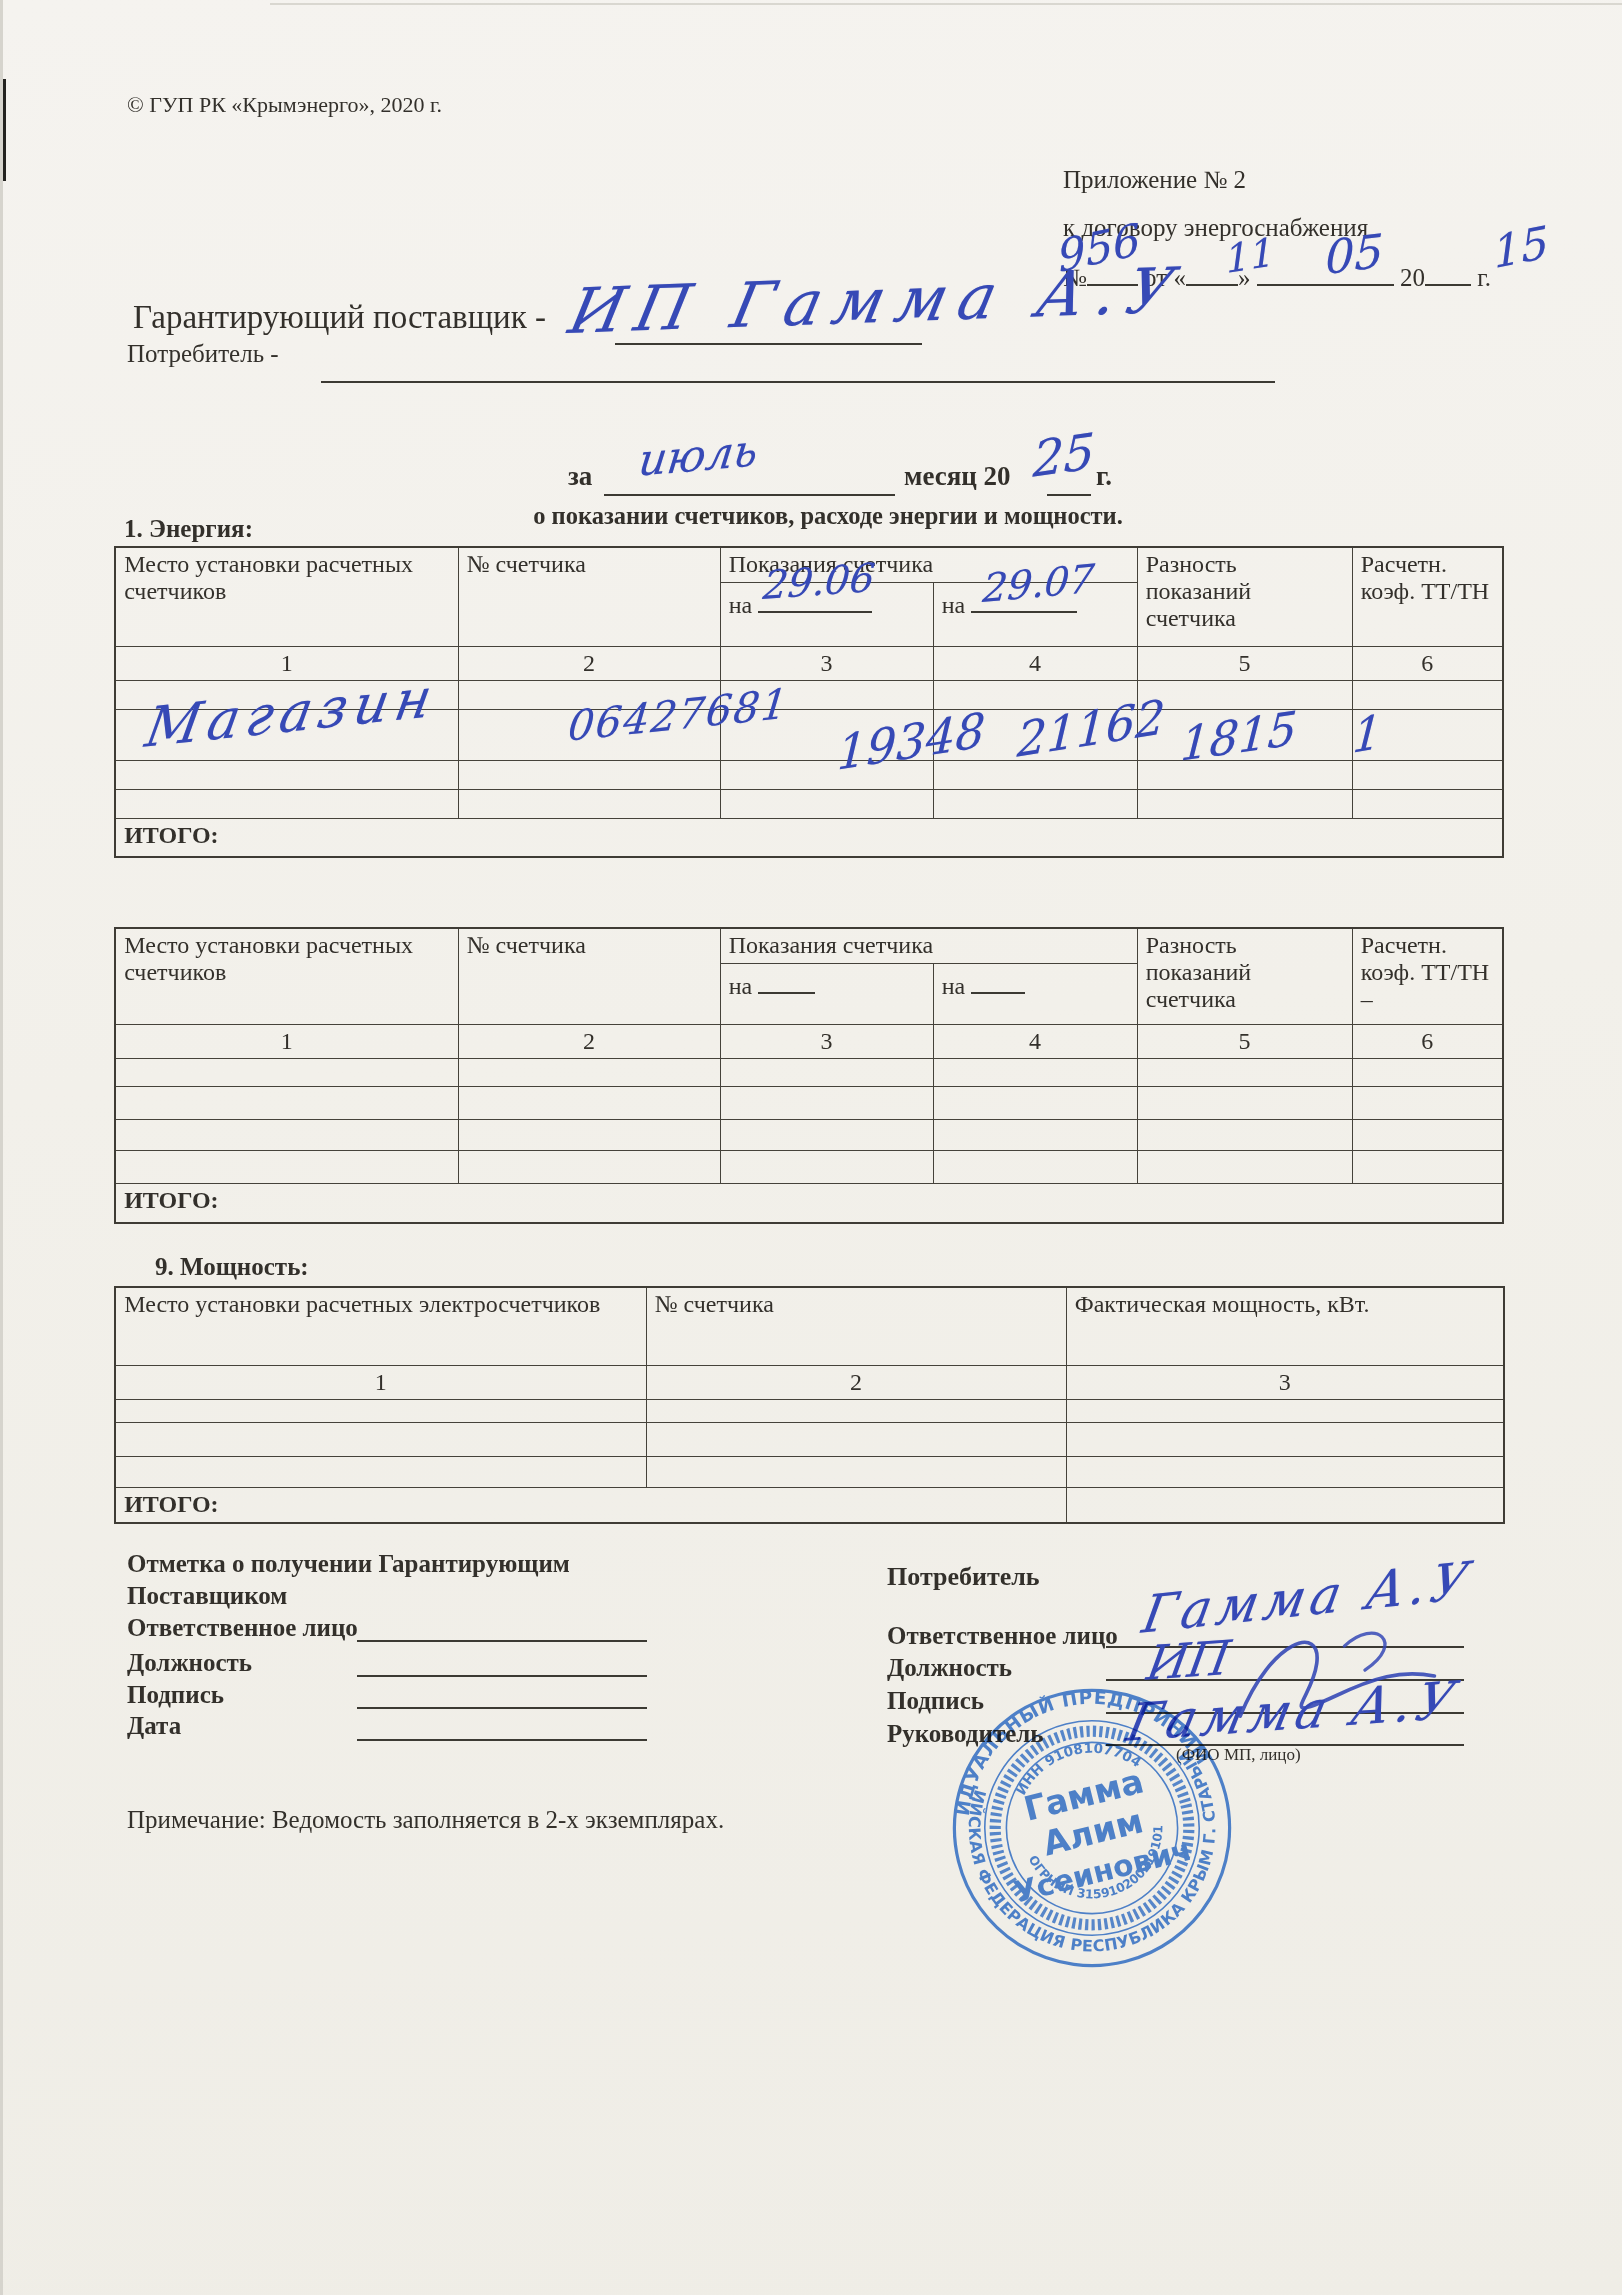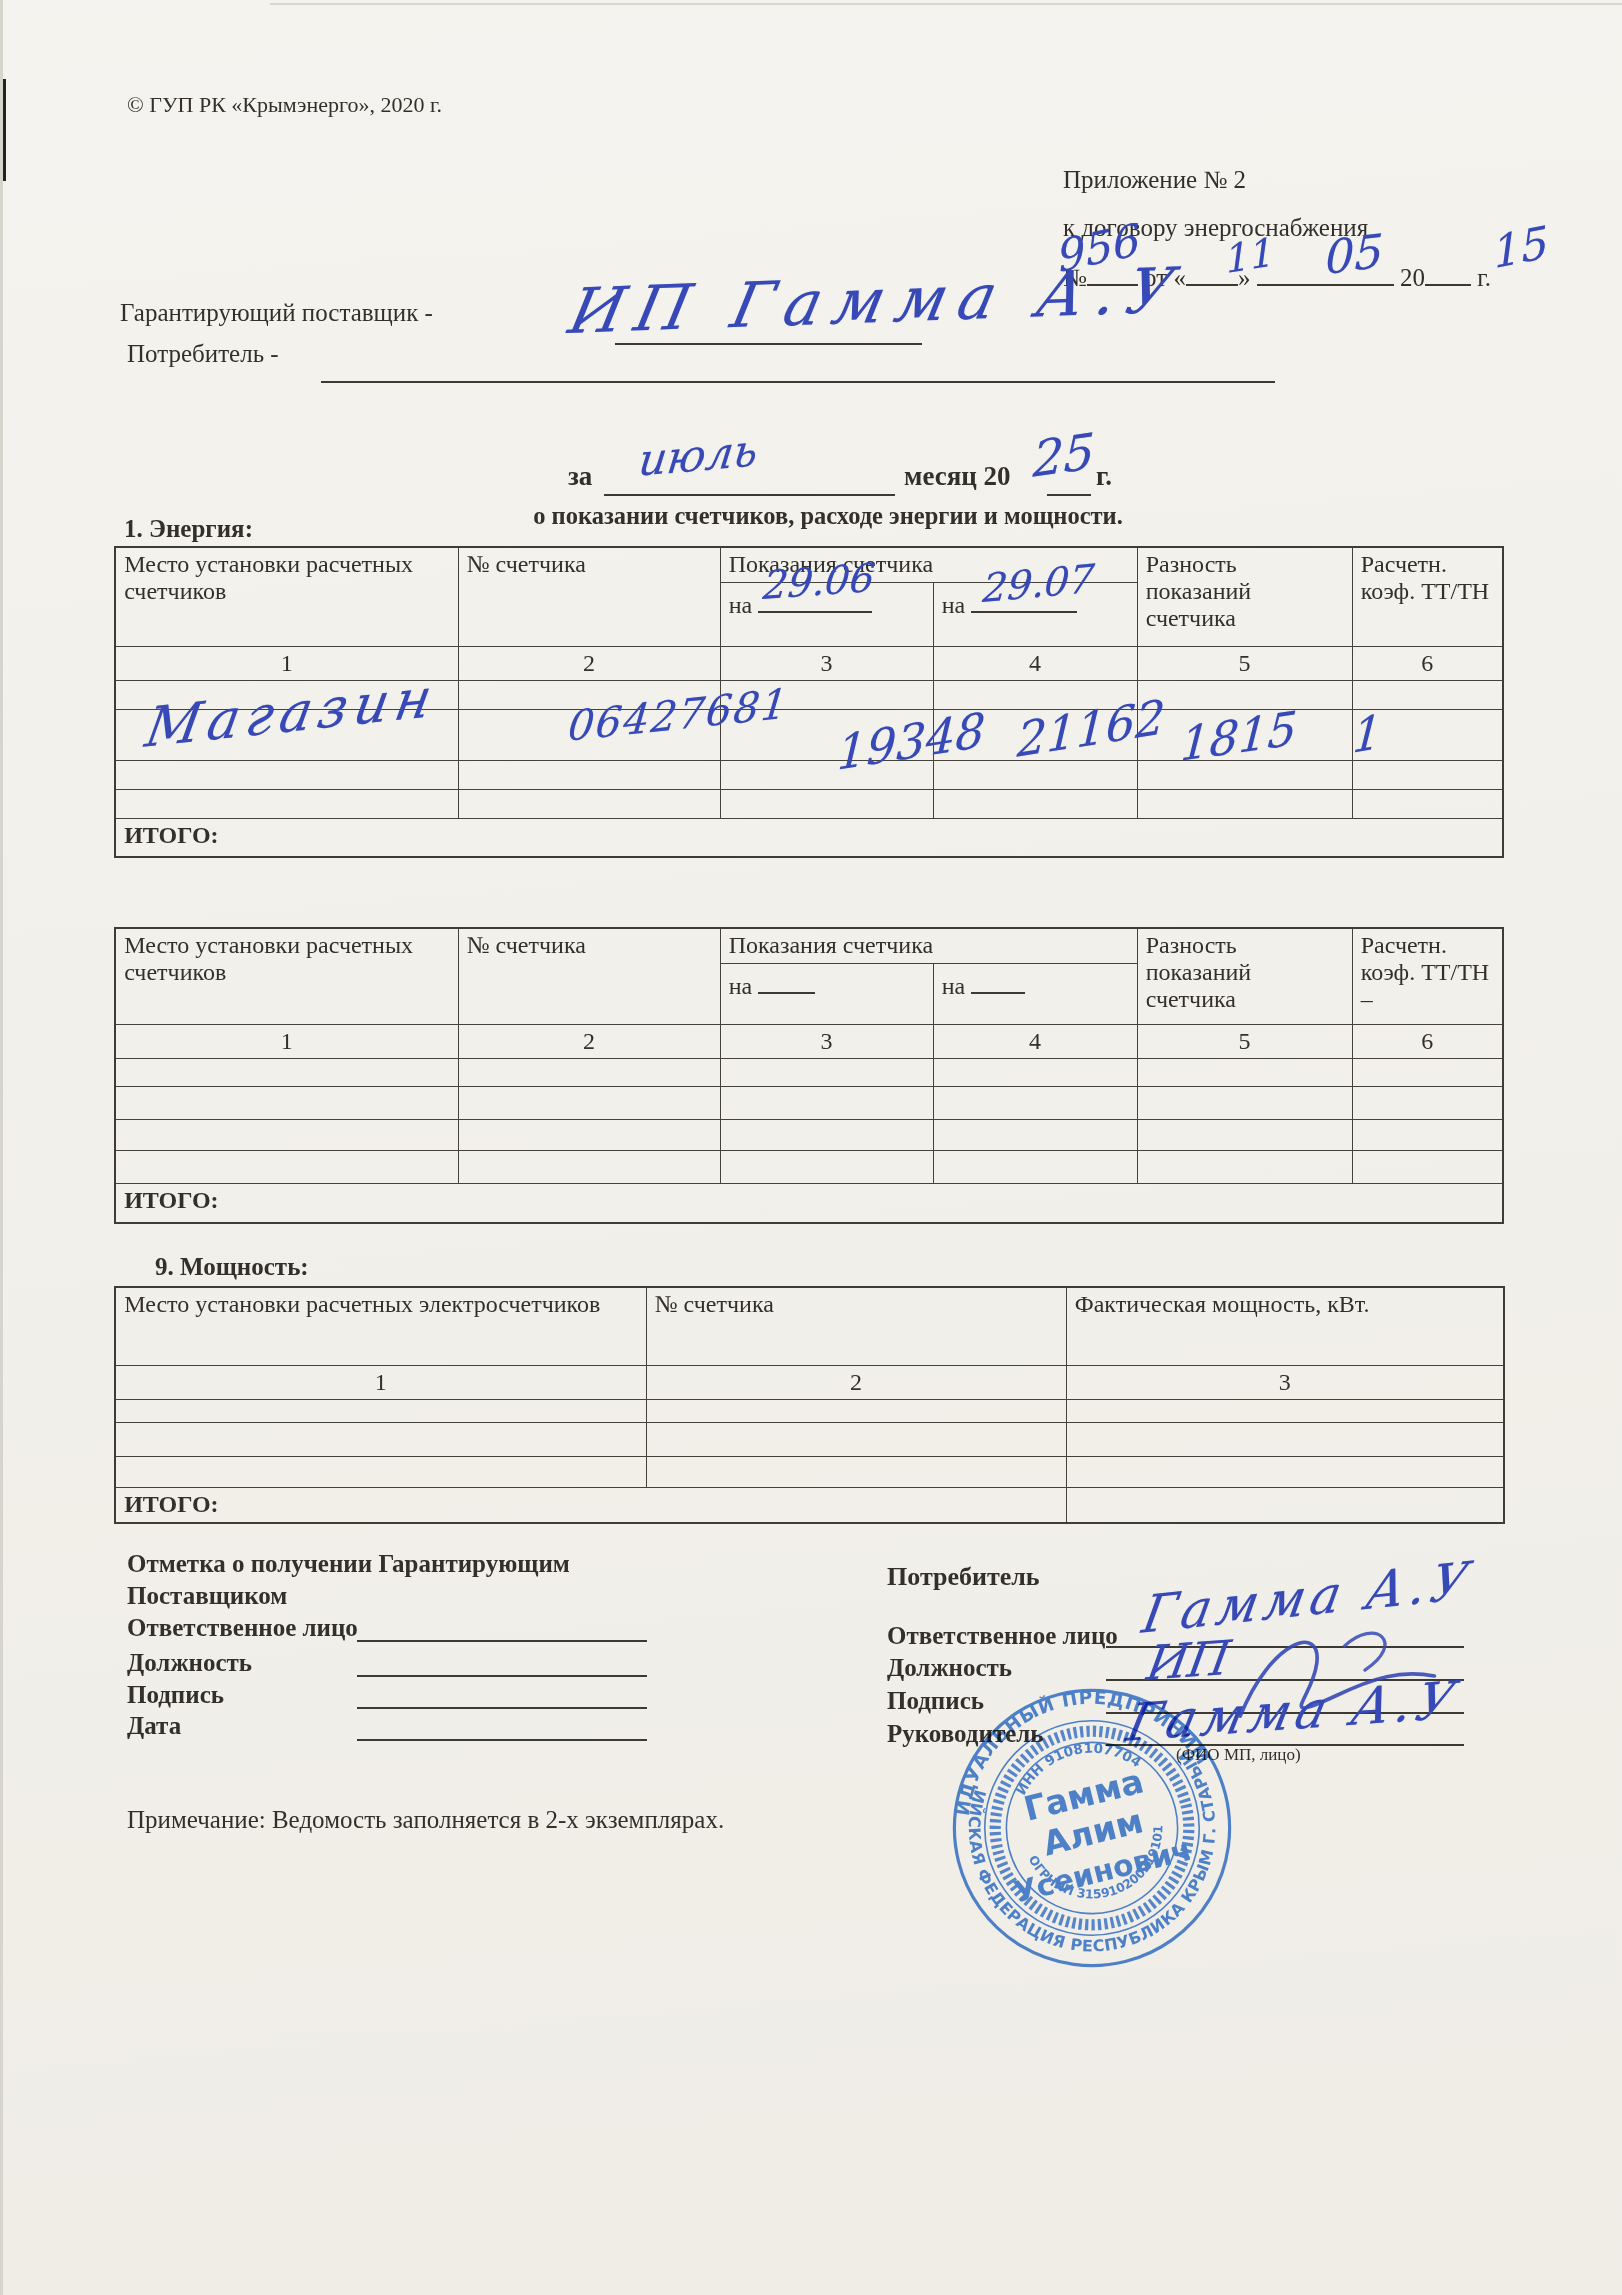--- a/index.html
+++ b/index.html
@@ -39,21 +39,21 @@
     <span>от «</span><span class="blank" style="width:52px;"></span><span>»</span>
     <span class="blank" style="width:137px;"></span>
     <span>20</span><span class="blank" style="width:46px;"></span>
     <span>г.</span>
   </div>
   <div class="hw" style="left:1060px;top:231px;font-size:44px;transform:rotate(-12deg) skewX(-8deg);">956</div>
   <div class="hw" style="left:1227px;top:237px;font-size:39px;transform:rotate(-9deg) skewX(-6deg);">11</div>
   <div class="hw" style="left:1325px;top:231px;font-size:46px;transform:rotate(-7deg) skewX(-8deg);">05</div>
   <div class="hw" style="left:1495px;top:227px;font-size:44px;transform:rotate(-11deg) skewX(-8deg);">15</div>
 
-  <div class="abs print" style="left:120px;top:299px;font-size:25px;text-align:right;">Гарантирующий поставщик -</div>
+  <div class="abs print" style="left:133px;top:299px;font-size:33px;text-align:right;">Гарантирующий поставщик -</div>
   <div class="abs print" style="left:127px;top:340px;font-size:25px;">Потребитель -</div>
   <div class="uline" style="left:615px;top:343px;width:307px;"></div>
   <div class="uline" style="left:321px;top:381px;width:954px;"></div>
   <div class="hw" style="left:563px;top:275px;font-size:62px;letter-spacing:11.4px;transform:rotate(-2deg) skewX(-14deg);">ИП Гамма А.У</div>
 
   <div class="abs print bold" style="left:568px;top:461px;font-size:27px;">за</div>
   <div class="uline" style="left:604px;top:494px;width:291px;border-bottom-width:2.5px;"></div>
   <div class="abs print bold" style="left:904px;top:461px;font-size:27px;">месяц 20</div>
   <div class="uline" style="left:1047px;top:494px;width:44px;border-bottom-width:2.5px;"></div>
   <div class="abs print bold" style="left:1096px;top:461px;font-size:27px;">г.</div>

